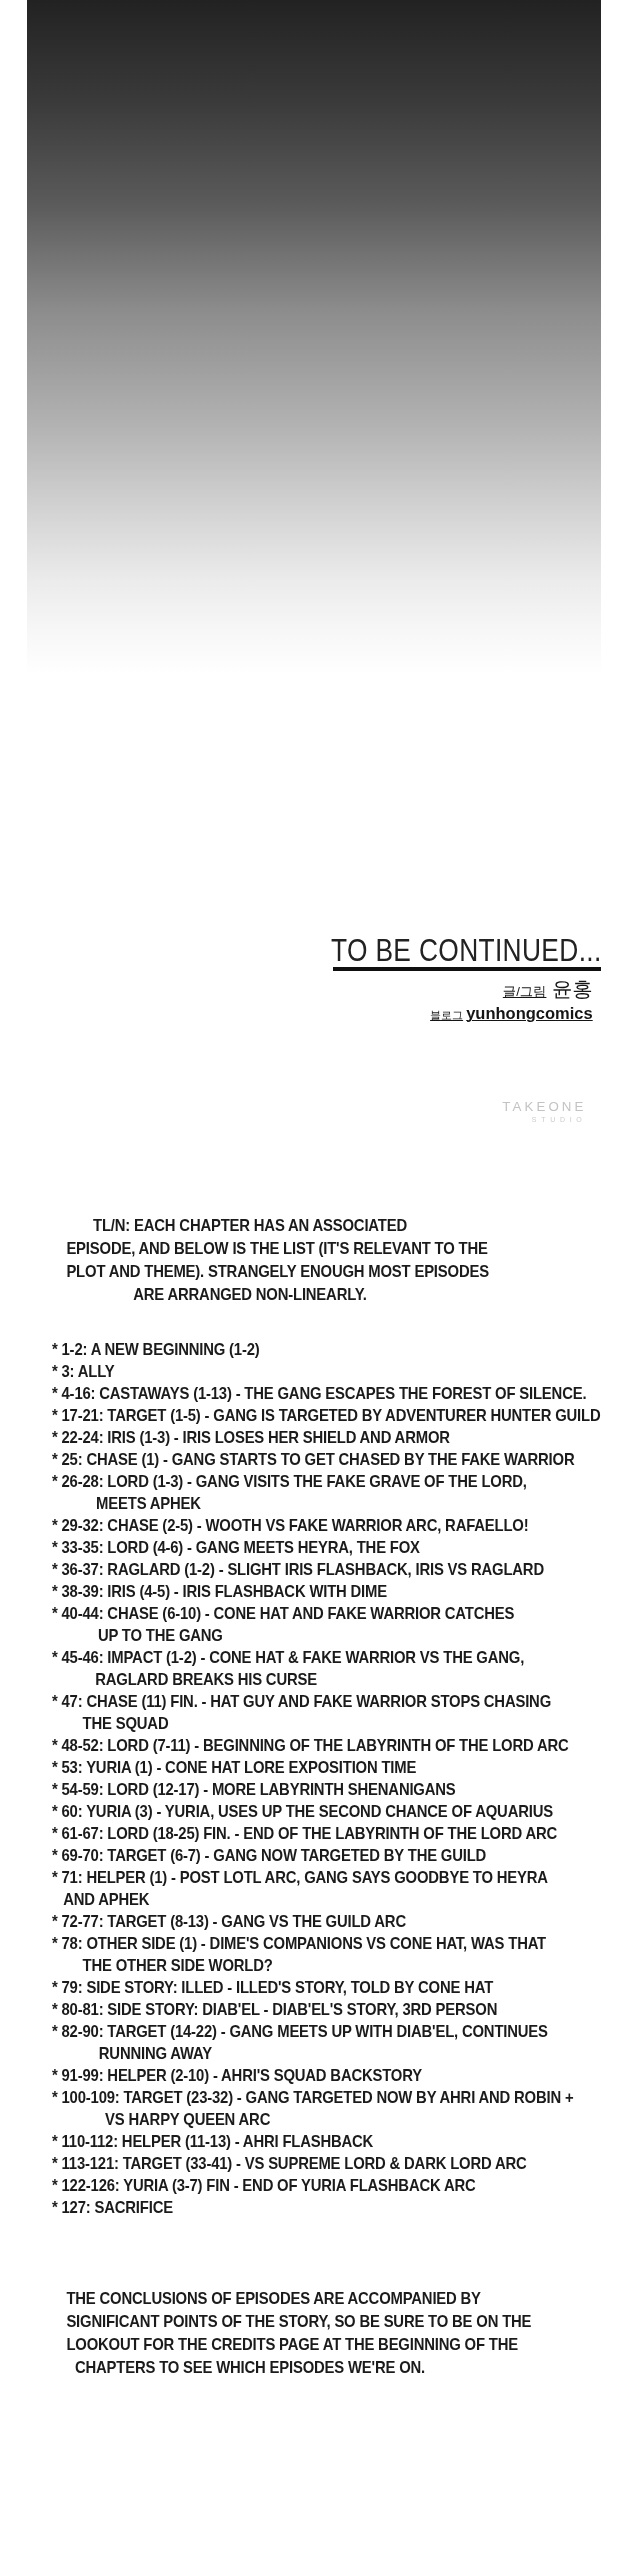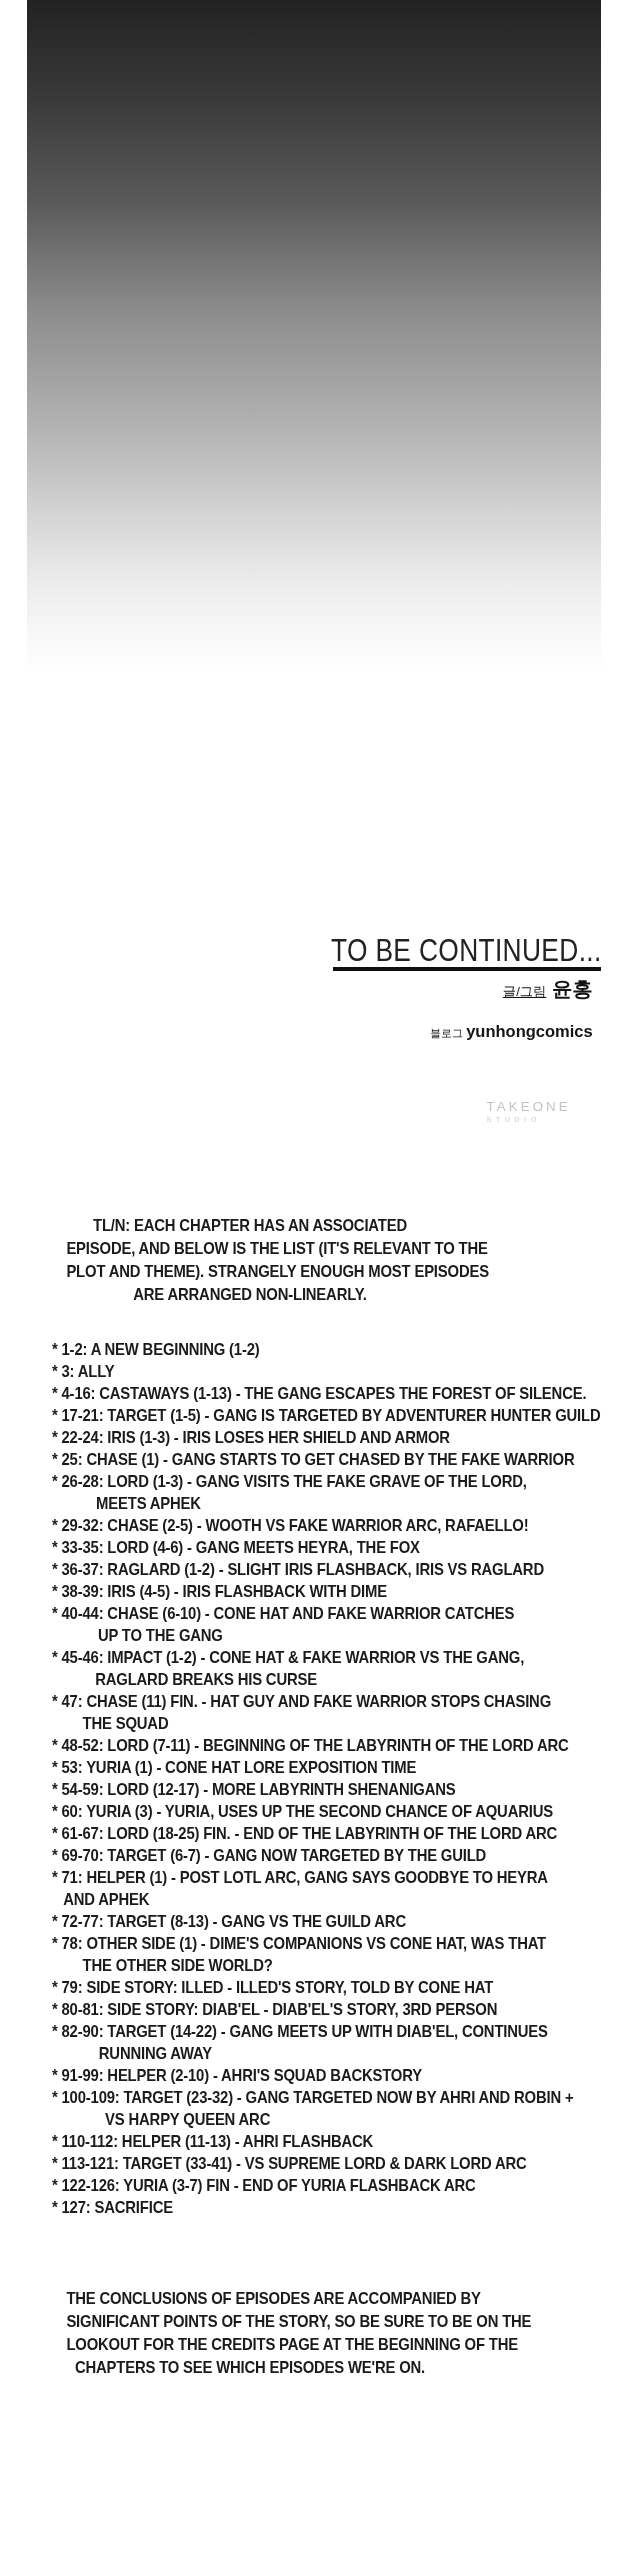--- a/index.html
+++ b/index.html
@@ -19,24 +19,24 @@
     font-size:31px;font-weight:400;color:#222;
     transform:scaleX(0.85);transform-origin:left top;
     white-space:nowrap;letter-spacing:0.4px;
   }
   .tbc-underline{
     position:absolute;left:306px;top:967px;width:322px;height:3.9px;background:#101010;
   }
   .credits{position:absolute;right:7.8px;top:975px;text-align:right;color:#151515;}
   .byline{font-size:13.3px;white-space:nowrap;}
   .byline .label{margin-right:5.5px;text-decoration:underline;}
-  .byline .author{font-size:20.4px;font-weight:700;}
-  .blogline{margin-top:19px;font-size:11px;white-space:nowrap;}
+  .byline .author{font-size:20.4px;font-weight:400;}
+  .blogline{margin-top:1px;font-size:11px;white-space:nowrap;text-decoration:underline;}
   .blogline .blog{font-size:16.5px;font-weight:700;margin-left:3.1px;}
-  .studio{position:absolute;right:14px;top:1099px;width:100px;text-align:left;}
+  .studio{position:absolute;right:14px;top:1099px;width:100px;text-align:right;}
   .studio-name{font-size:13.3px;letter-spacing:3.1px;font-weight:400;color:#c3c3c3;white-space:nowrap;}
   .studio-sub{font-size:7px;letter-spacing:4.7px;margin-top:2.4px;color:#cccccc;white-space:nowrap;}
   .center-block{
     position:absolute;left:19.6px;width:408px;text-align:center;
     font-weight:700;font-size:16.5px;letter-spacing:-0.2px;
     transform:scaleX(0.9);transform-origin:center top;
   }
   .tln{top:1214px;}
   .closing{top:2287px;}
   .note-line{line-height:23px;white-space:nowrap;}

